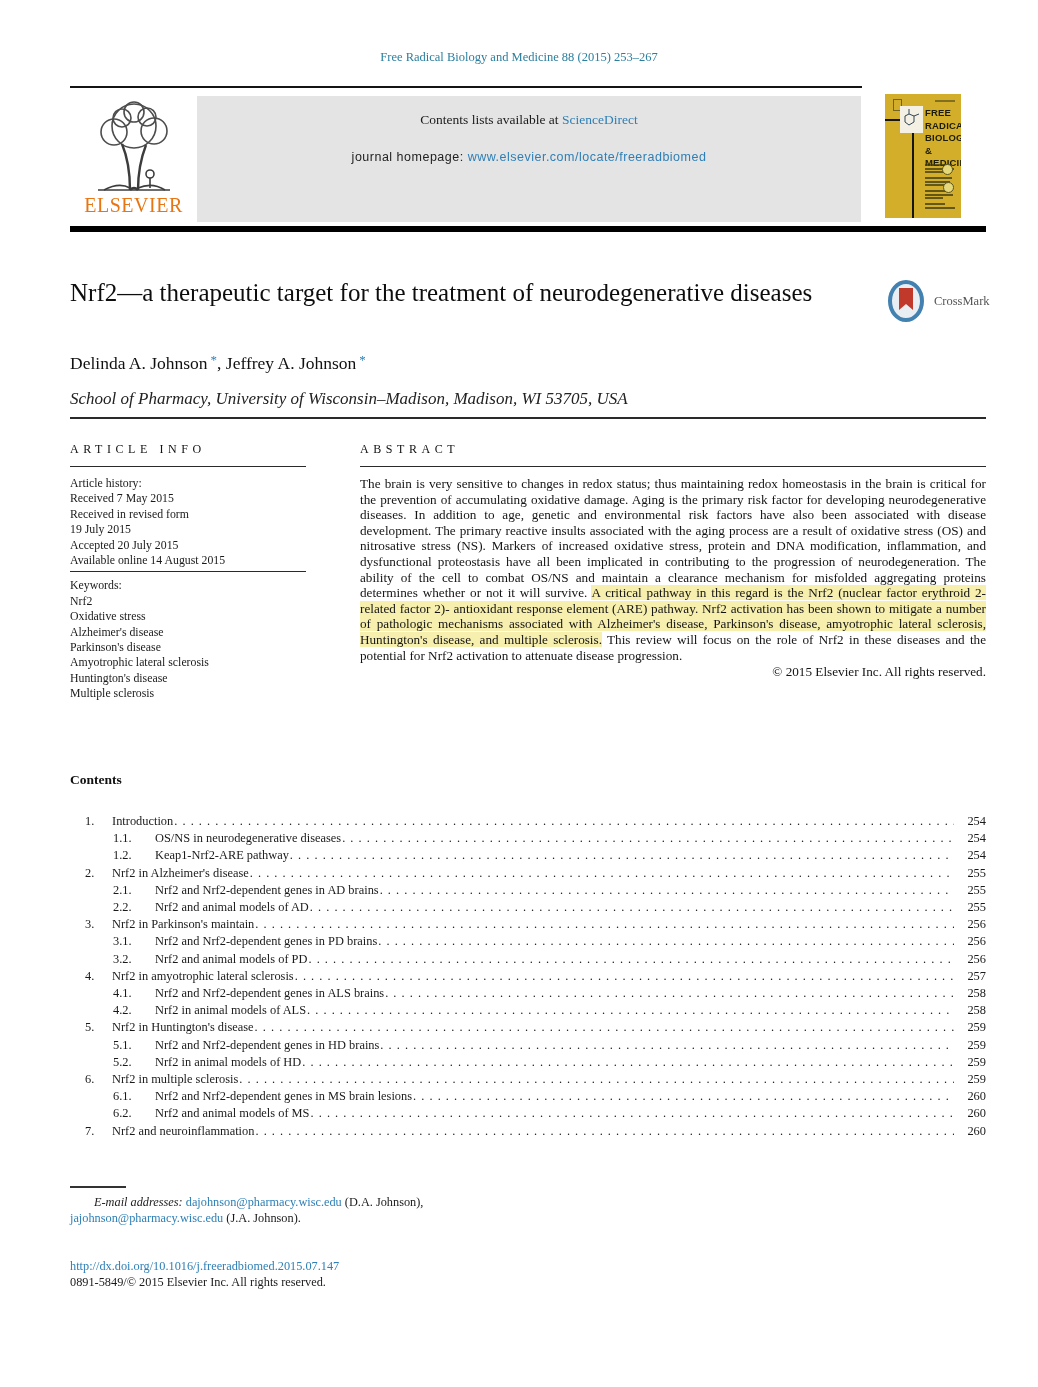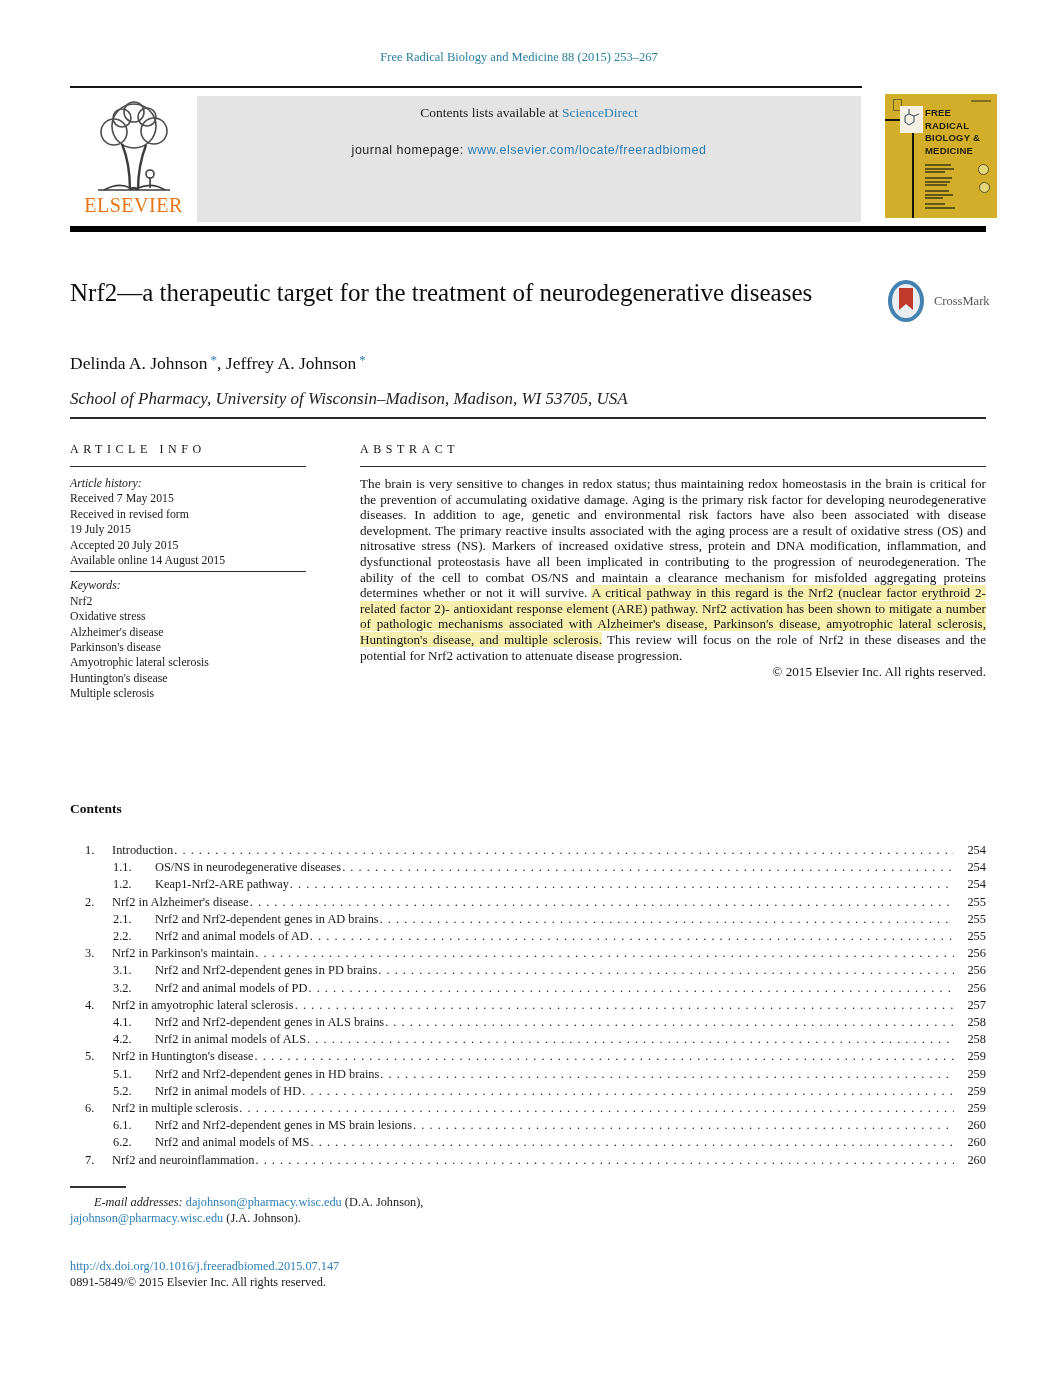--- a/index.html
+++ b/index.html
@@ -24,40 +24,40 @@
     overflow:hidden;
   }
   
   .journal-ref{
     position:absolute;top:50px;left:0;width:100%;
     text-align:center;font-size:12.5px;color:var(--header_teal);
   }
   .rule-top{position:absolute;left:70px;top:86px;width:792px;height:2px;background:#141414;}
   .banner-gray{
     position:absolute;left:197px;top:96px;width:664px;height:126px;
-    background:var(--banner_gray);text-align:center;padding-top:9px;
+    background:var(--banner_gray);text-align:center;padding-top:16px;
   }
   .banner-line1{font-size:13.5px;color:#1a1a1a;}
   .banner-title{font-size:27px;color:#111;margin-top:17px;}
   .banner-homepage{
     font-family:"Liberation Sans","DejaVu Sans",sans-serif;
     font-size:12.5px;letter-spacing:0.5px;margin-top:22px;color:#222;
   }
   a,.link{color:var(--link_blue);text-decoration:none;cursor:pointer;}
   .banner-logo{
     position:absolute;left:70px;top:96px;width:127px;height:126px;background:#fff;
     text-align:center;
   }
   .banner-logo svg{display:block;margin:2px auto 0 auto;}
   .elsevier-word{
     font-size:20px;color:var(--elsevier_orange);letter-spacing:0.5px;margin-top:-2px;
   }
   
   .cover{
-    position:absolute;left:885px;top:94px;width:112px;height:124px;
+    position:absolute;left:885px;top:94px;width:76px;height:124px;
     background:var(--cover_yellow);overflow:hidden;
     font-family:"Liberation Sans","DejaVu Sans",sans-serif;
   }
   .cover .mini-mark{position:absolute;left:8px;top:5px;width:9px;height:12px;
     border:1px solid #4a4519;opacity:.7;}
   .cover .mini-vol{position:absolute;right:6px;top:6px;width:20px;height:2px;background:#4a4519;opacity:.6;}
   .cover .hline{position:absolute;left:0;top:25px;width:15px;height:2px;background:#15150a;}
   .cover .whitebox{position:absolute;left:15px;top:12px;width:23px;height:27px;background:#f4f1e4;}
   .cover .vline{position:absolute;left:27px;top:39px;width:2px;bottom:0;background:#15150a;}
   .cover-title{position:absolute;left:40px;top:13px;
@@ -82,29 +82,29 @@
   .amark{color:var(--link_blue);font-size:13px;vertical-align:5px;margin-left:3px;}
   .affiliation{position:absolute;left:70px;top:389px;font-style:italic;font-size:17px;color:#222;}
   
   .col-left{position:absolute;left:70px;top:442px;width:236px;}
   .col-right{position:absolute;left:360px;top:442px;width:626px;}
   .sec-heading{
     font-size:12px;letter-spacing:0.38em;color:#111;
     padding-bottom:9px;border-bottom:1.5px solid #2a2a2a;
   }
   .info-body{font-size:11.8px;line-height:15.4px;margin-top:9px;}
-  .info-label{font-style:italic;}
+  .info-label{}
   .info-divider{border-bottom:1.5px solid #2a2a2a;padding-bottom:3px;margin-bottom:6px;}
   .abstract-body{
     font-size:13.2px;line-height:15.6px;margin-top:9px;text-align:justify;color:#141414;
   }
   .hl{background:var(--highlight_yellow);}
   .copyright{text-align:right;margin-top:1px;}
   
-  .contents-sec{position:absolute;left:70px;top:772px;width:916px;margin-top:29px;}
+  .contents-sec{position:absolute;left:70px;top:772px;width:916px;}
   .contents-heading{font-weight:bold;font-size:13.5px;color:#111;}
   .toc{margin-top:25px;font-size:12.4px;color:#1a1a1a;}
   .toc-row{display:flex;align-items:baseline;line-height:17.2px;padding-left:15px;}
   .toc-row.lvl2{padding-left:43px;}
   .toc-num{flex:0 0 27px;}
   .toc-row.lvl2 .toc-num{flex:0 0 42px;}
   .toc-label{white-space:nowrap;}
   .toc-dots{flex:1;overflow:hidden;white-space:nowrap;margin:0 4px 0 1px;color:#222;}
   .toc-dots::after{
     content:". . . . . . . . . . . . . . . . . . . . . . . . . . . . . . . . . . . . . . . . . . . . . . . . . . . . . . . . . . . . . . . . . . . . . . . . . . . . . . . . . . . . . . . . . . . . . . . . . . . . . . . . . . . . . . . . . . . . . . . . . . . .";

